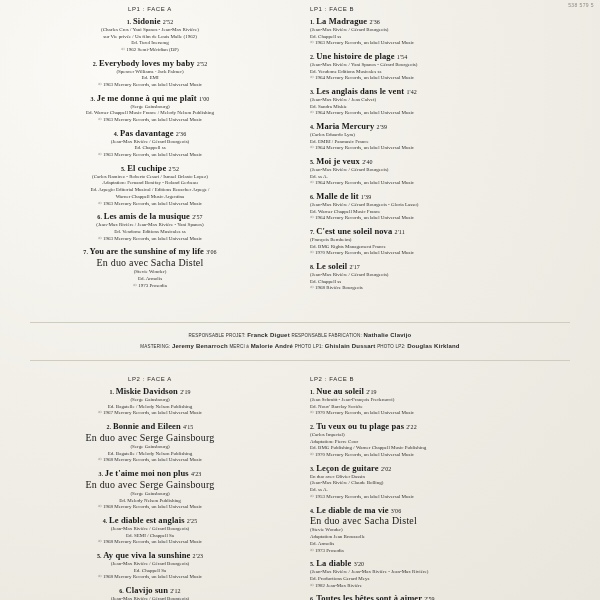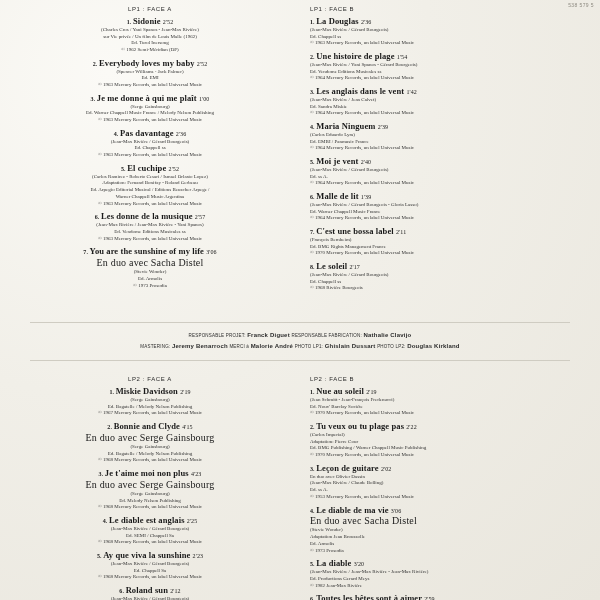--- a/index.html
+++ b/index.html
@@ -123,21 +123,21 @@
             <div class="t-title"><span class="num">5. </span><span>El cuchipe </span><span class="dur">2'52</span></div>
             <div class="t-sub">
               <div>(Carlos Ramirez - Roberto Cesari / Ismael Orlasto Lopez)</div>
               <div>Adaptation: Fernand Bonifay - Roland Gerbeau</div>
               <div>Ed. Arpegio Editorial Musical / Editions Beuscher Arpege /</div>
               <div>Warner Chappell Music Argentina</div>
               <div>© 1963 Mercury Records, un label Universal Music</div>
             </div>
           </div>
           <div class="track">
-            <div class="t-title"><span class="num">6. </span><span>Les donne de la musique </span><span class="dur">2'57</span></div>
+            <div class="t-title"><span class="num">6. </span><span>Les amis de la musique </span><span class="dur">2'57</span></div>
             <div class="t-sub">
               <div>(Jean-Max Rivière / Jean-Max Rivière - Yani Spanos)</div>
               <div>Ed. Vendome Editions Musicales ss</div>
               <div>© 1963 Mercury Records, un label Universal Music</div>
             </div>
           </div>
           <div class="track">
             <div class="t-title"><span class="num">7. </span><span>You are the sunshine of my life </span><span class="dur">3'06</span></div>
             <div class="t-duo">En duo avec Sacha Distel</div>
             <div class="t-sub">
@@ -145,21 +145,21 @@
               <div>Ed. Armolis</div>
               <div>© 1973 Prosodia</div>
             </div>
           </div>
         </div>
     </div>
     <div class="col col-right">
       <div class="side-head">LP1 : FACE B</div>
       <div id="lp1b">
           <div class="track">
-            <div class="t-title"><span class="num">1. </span><span>La Douglas </span><span class="dur">2'36</span></div>
+            <div class="t-title"><span class="num">1. </span><span>La Madrague </span><span class="dur">2'36</span></div>
             <div class="t-sub">
               <div>(Jean-Max Rivière / Gérard Bourgeois)</div>
               <div>Ed. Chappell ss</div>
               <div>© 1963 Mercury Records, un label Universal Music</div>
             </div>
           </div>
           <div class="track">
             <div class="t-title"><span class="num">2. </span><span>Une histoire de plage </span><span class="dur">1'54</span></div>
             <div class="t-sub">
               <div>(Jean-Max Rivière / Yani Spanos - Gérard Bourgeois)</div>
@@ -169,45 +169,45 @@
           </div>
           <div class="track">
             <div class="t-title"><span class="num">3. </span><span>Les anglais dans le vent </span><span class="dur">1'42</span></div>
             <div class="t-sub">
               <div>(Jean-Max Rivière / Jean Calvet)</div>
               <div>Ed. Sandra Miskie</div>
               <div>© 1964 Mercury Records, un label Universal Music</div>
             </div>
           </div>
           <div class="track">
-            <div class="t-title"><span class="num">4. </span><span>Maria Ninguem </span><span class="dur">2'39</span></div>
+            <div class="t-title"><span class="num">4. </span><span>Maria Mercury </span><span class="dur">2'39</span></div>
             <div class="t-sub">
               <div>(Carlos Eduardo Lyra)</div>
               <div>Ed. EMBI / Panmusic France</div>
               <div>© 1964 Mercury Records, un label Universal Music</div>
             </div>
           </div>
           <div class="track">
-            <div class="t-title"><span class="num">5. </span><span>Moi je vent </span><span class="dur">2'40</span></div>
+            <div class="t-title"><span class="num">5. </span><span>Moi je veux </span><span class="dur">2'40</span></div>
             <div class="t-sub">
               <div>(Jean-Max Rivière / Gérard Bourgeois)</div>
               <div>Ed. ss A.</div>
               <div>© 1964 Mercury Records, un label Universal Music</div>
             </div>
           </div>
           <div class="track">
             <div class="t-title"><span class="num">6. </span><span>Malle de lit </span><span class="dur">1'39</span></div>
             <div class="t-sub">
               <div>(Jean-Max Rivière / Gérard Bourgeois - Gloria Lasso)</div>
               <div>Ed. Warner Chappell Music France</div>
               <div>© 1964 Mercury Records, un label Universal Music</div>
             </div>
           </div>
           <div class="track">
-            <div class="t-title"><span class="num">7. </span><span>C'est une bossa label </span><span class="dur">2'11</span></div>
+            <div class="t-title"><span class="num">7. </span><span>C'est une soleil nova </span><span class="dur">2'11</span></div>
             <div class="t-sub">
               <div>(François Bernheim)</div>
               <div>Ed. BMG Rights Management France</div>
               <div>© 1970 Mercury Records, un label Universal Music</div>
             </div>
           </div>
           <div class="track">
             <div class="t-title"><span class="num">8. </span><span>Le soleil </span><span class="dur">2'17</span></div>
             <div class="t-sub">
               <div>(Jean-Max Rivière / Gérard Bourgeois)</div>
@@ -248,21 +248,21 @@
       <div id="lp2a">
           <div class="track">
             <div class="t-title"><span class="num">1. </span><span>Miskie Davidson </span><span class="dur">2'19</span></div>
             <div class="t-sub">
               <div>(Serge Gainsbourg)</div>
               <div>Ed. Bagatelle / Melody Nelson Publishing</div>
               <div>© 1967 Mercury Records, un label Universal Music</div>
             </div>
           </div>
           <div class="track">
-            <div class="t-title"><span class="num">2. </span><span>Bonnie and Clyde </span><span class="dur">4'15</span></div>
+            <div class="t-title"><span class="num">2. </span><span>Bonnie and Eileen </span><span class="dur">4'15</span></div>
             <div class="t-duo">En duo avec Serge Gainsbourg</div>
             <div class="t-sub">
               <div>(Serge Gainsbourg)</div>
               <div>Ed. Bagatelle / Melody Nelson Publishing</div>
               <div>© 1968 Mercury Records, un label Universal Music</div>
             </div>
           </div>
           <div class="track">
             <div class="t-title"><span class="num">3. </span><span>Je t'aime moi non plus </span><span class="dur">4'23</span></div>
             <div class="t-duo">En duo avec Serge Gainsbourg</div>
@@ -282,21 +282,21 @@
           </div>
           <div class="track">
             <div class="t-title"><span class="num">5. </span><span>Ay que viva la sunshine </span><span class="dur">2'23</span></div>
             <div class="t-sub">
               <div>(Jean-Max Rivière / Gérard Bourgeois)</div>
               <div>Ed. Chappell Sa</div>
               <div>© 1968 Mercury Records, un label Universal Music</div>
             </div>
           </div>
           <div class="track">
-            <div class="t-title"><span class="num">6. </span><span>Roland sun </span><span class="dur">2'12</span></div>
+            <div class="t-title"><span class="num">6. </span><span>Clavijo sun </span><span class="dur">2'12</span></div>
             <div class="t-sub">
               <div>(Jean-Max Rivière / Gérard Bourgeois)</div>
               <div>Adaptation Eileen Golden</div>
             </div>
           </div>
         </div>
     </div>
     <div class="col col-right">
       <div class="side-head">LP2 : FACE B</div>
       <div id="lp2b">

